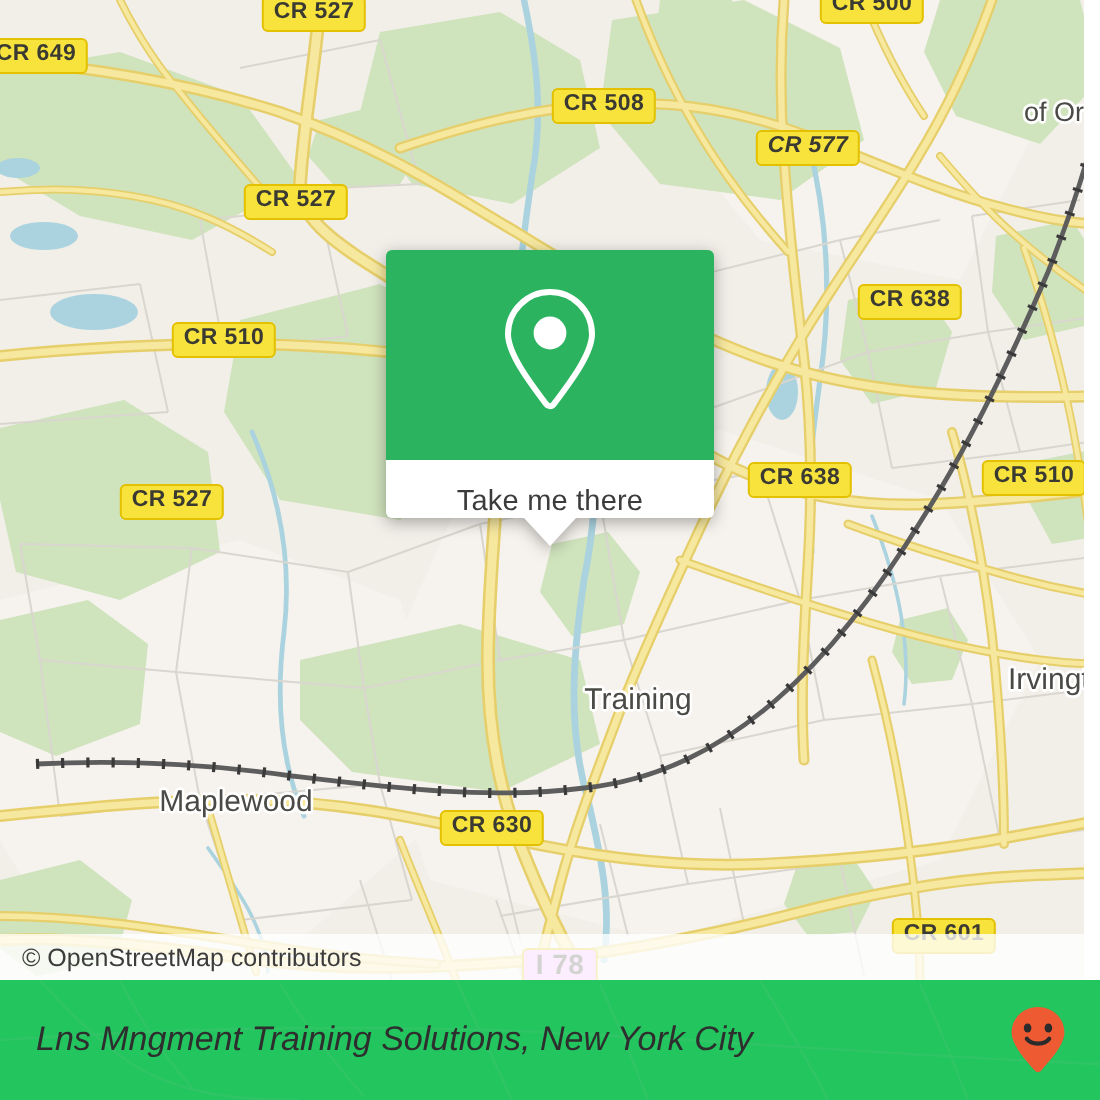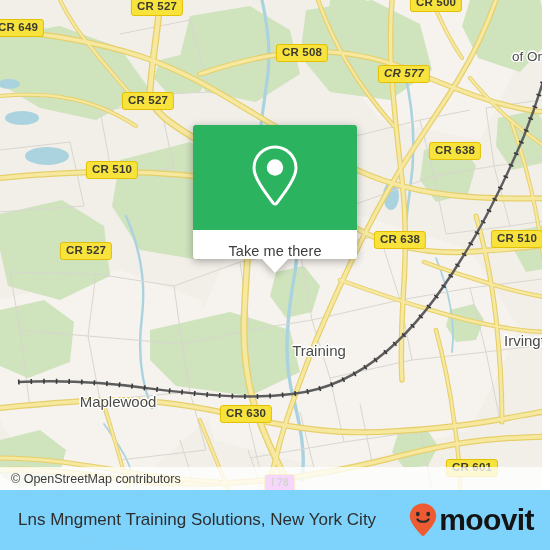--- a/index.html
+++ b/index.html
@@ -46,23 +46,23 @@
     color: #3a3a32;
     font-family: "Liberation Sans", sans-serif;
     font-size: 11.5px;
     font-weight: bold;
     letter-spacing: 0.2px;
     padding: 1px 5px 2px 5px;
     white-space: nowrap;
     line-height: 13px;
   }
   .shield.interstate {
-    background: #d946ef;
+    background: #f0abfc;
     border-color: #e0bf00;
-    font-size: 10px;
+    font-size: 14px;
     padding: 1px 6px 2px 6px;
   }
 
   
   .place {
     position: absolute;
     transform: translate(-50%, -50%);
     color: #4a4a46;
     font-family: "Liberation Sans", sans-serif;
     font-size: 13.5px;
@@ -142,22 +142,23 @@
     padding-left: 11px;
   }
 
   
   #footer {
     position: absolute;
     left: 0;
     top: 490px;
     width: 550px;
     height: 60px;
-    background: #7dd3fc;
+    background: #22c55e;
     overflow: hidden;
+    font-style: italic;
   }
   #footer-watermark {
     position: absolute;
     left: 0;
     top: -490px;
     opacity: 0.085;
     pointer-events: none;
   }
   #footer-inner {
     position: absolute;
@@ -410,19 +411,18 @@
       <span id="footer-title">Lns Mngment Training Solutions, New York City</span>
       <span id="brand">
         <span>
           <svg width="30" height="36" viewBox="0 0 30 36" aria-hidden="true" style="display:block;">
             <path d="M15 1.5 C7.5 1.5 1.8 7.2 1.8 14.3 C1.8 20.8 9.3 28.5 13.4 33.3 C14.2 34.3 15.8 34.3 16.6 33.3 C20.7 28.5 28.2 20.8 28.2 14.3 C28.2 7.2 22.5 1.5 15 1.5 Z" fill="#ee5b32"></path>
             <ellipse cx="9.8" cy="12" rx="1.9" ry="2.3" fill="#2b2b2b"></ellipse>
             <ellipse cx="20.2" cy="12" rx="1.9" ry="2.3" fill="#2b2b2b"></ellipse>
             <path d="M9.4 17.4 C11.6 20.6 18.4 20.6 20.6 17.4" fill="none" stroke="#2b2b2b" stroke-width="2.1" stroke-linecap="round"></path>
           </svg>
         </span>
-        <span id="brand-word">moovit</span>
       </span>
     </div>
 
   </div>
 
 </div>
 
 </body></html>

